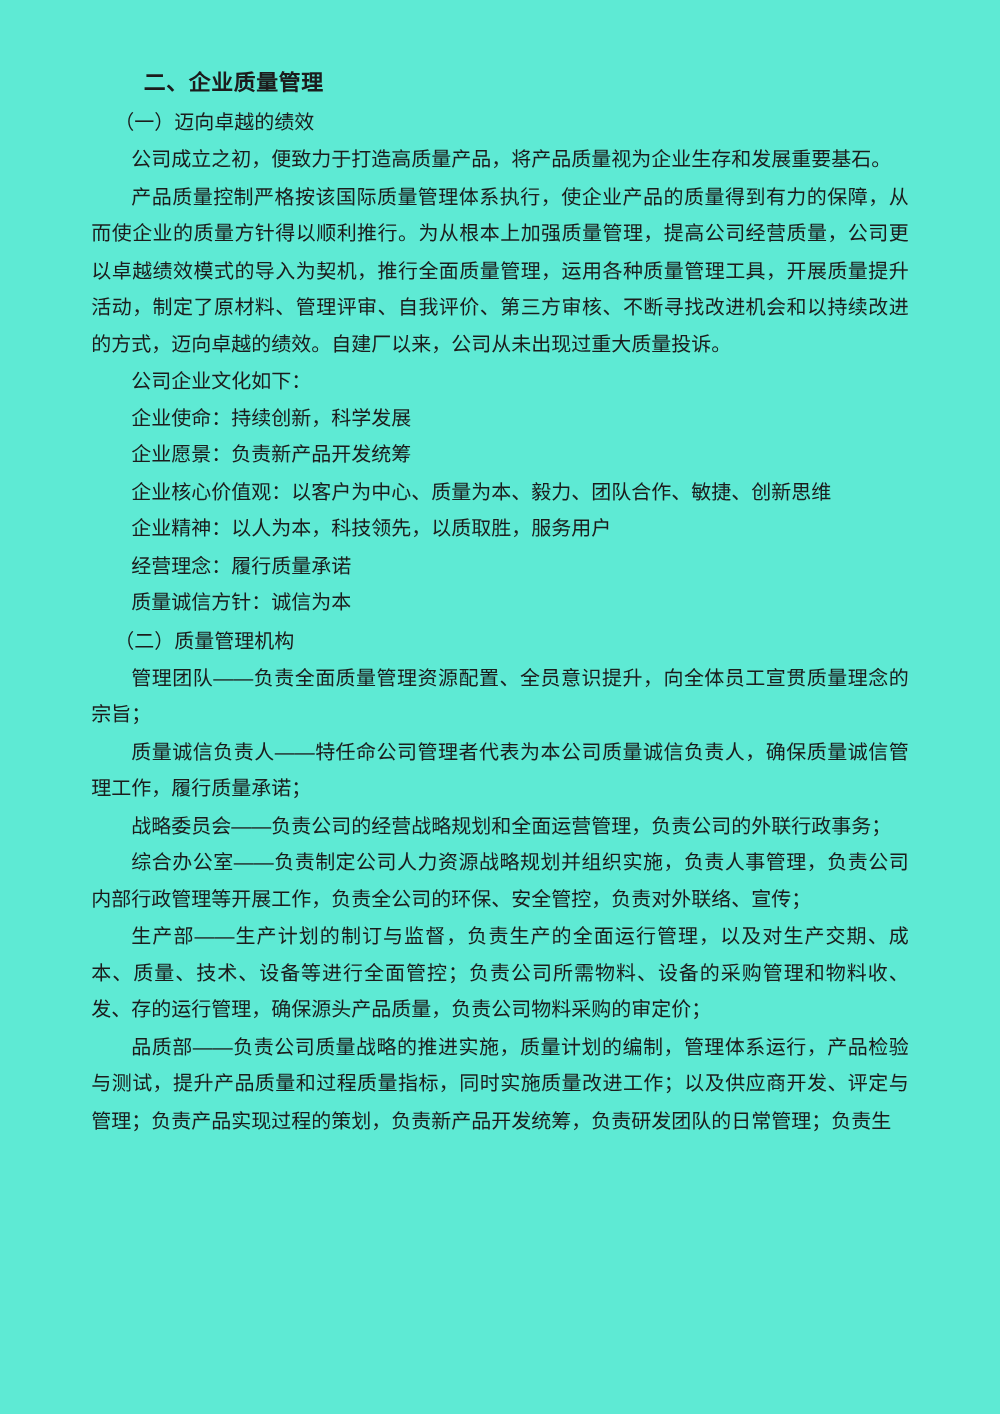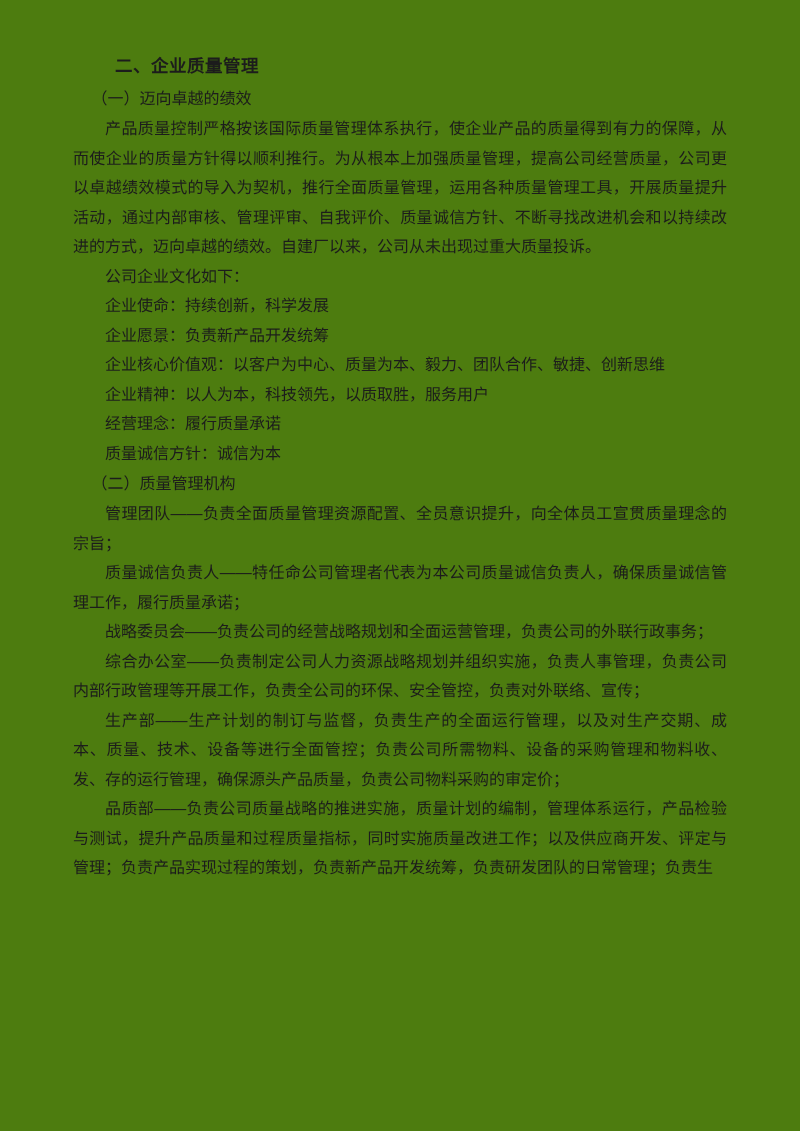--- a/index.html
+++ b/index.html
@@ -5,21 +5,21 @@
   html, body {
     margin: 0;
     padding: 0;
     background: #ffffff;
   }
   .page {
     position: relative;
     width: 800px;
     height: 1131px;
     margin: 0 auto;
-    background: #4d7c0f;
+    background: #5eead4;
     overflow: hidden;
     font-family: "Liberation Sans", "DejaVu Sans", sans-serif;
     color: #1c1c1c;
     box-sizing: border-box;
     padding: 50px 73px 0 73px;
   }
   .doc-title {
     font-size: 17.5px;
     font-weight: bold;
     line-height: 33px;
@@ -45,21 +45,22 @@
   }
 </style>
 </head>
 <body>
 
 <div class="page">
 
   <h1 class="doc-title">二、企业质量管理</h1>
 
   <h2 class="doc-subhead">（一）迈向卓越的绩效</h2>
-  <p class="doc-para">产品质量控制严格按该国际质量管理体系执行，使企业产品的质量得到有力的保障，从而使企业的质量方针得以顺利推行。为从根本上加强质量管理，提高公司经营质量，公司更以卓越绩效模式的导入为契机，推行全面质量管理，运用各种质量管理工具，开展质量提升活动，通过内部审核、管理评审、自我评价、质量诚信方针、不断寻找改进机会和以持续改进的方式，迈向卓越的绩效。自建厂以来，公司从未出现过重大质量投诉。</p>
+  <p class="doc-para">公司成立之初，便致力于打造高质量产品，将产品质量视为企业生存和发展重要基石。</p>
+  <p class="doc-para">产品质量控制严格按该国际质量管理体系执行，使企业产品的质量得到有力的保障，从而使企业的质量方针得以顺利推行。为从根本上加强质量管理，提高公司经营质量，公司更以卓越绩效模式的导入为契机，推行全面质量管理，运用各种质量管理工具，开展质量提升活动，制定了原材料、管理评审、自我评价、第三方审核、不断寻找改进机会和以持续改进的方式，迈向卓越的绩效。自建厂以来，公司从未出现过重大质量投诉。</p>
   <p class="doc-para">公司企业文化如下：</p>
   <p class="doc-para">企业使命：持续创新，科学发展</p>
   <p class="doc-para">企业愿景：负责新产品开发统筹</p>
   <p class="doc-para">企业核心价值观：以客户为中心、质量为本、毅力、团队合作、敏捷、创新思维</p>
   <p class="doc-para">企业精神：以人为本，科技领先，以质取胜，服务用户</p>
   <p class="doc-para">经营理念：履行质量承诺</p>
   <p class="doc-para">质量诚信方针：诚信为本</p>
 
   <h2 class="doc-subhead">（二）质量管理机构</h2>
   <p class="doc-para">管理团队——负责全面质量管理资源配置、全员意识提升，向全体员工宣贯质量理念的宗旨；</p>

